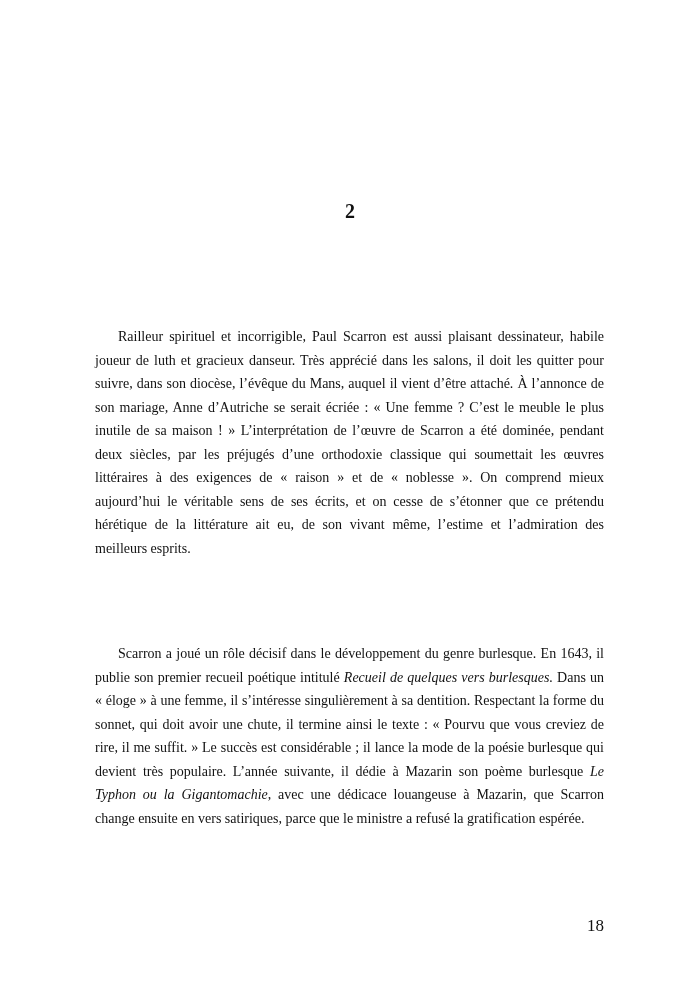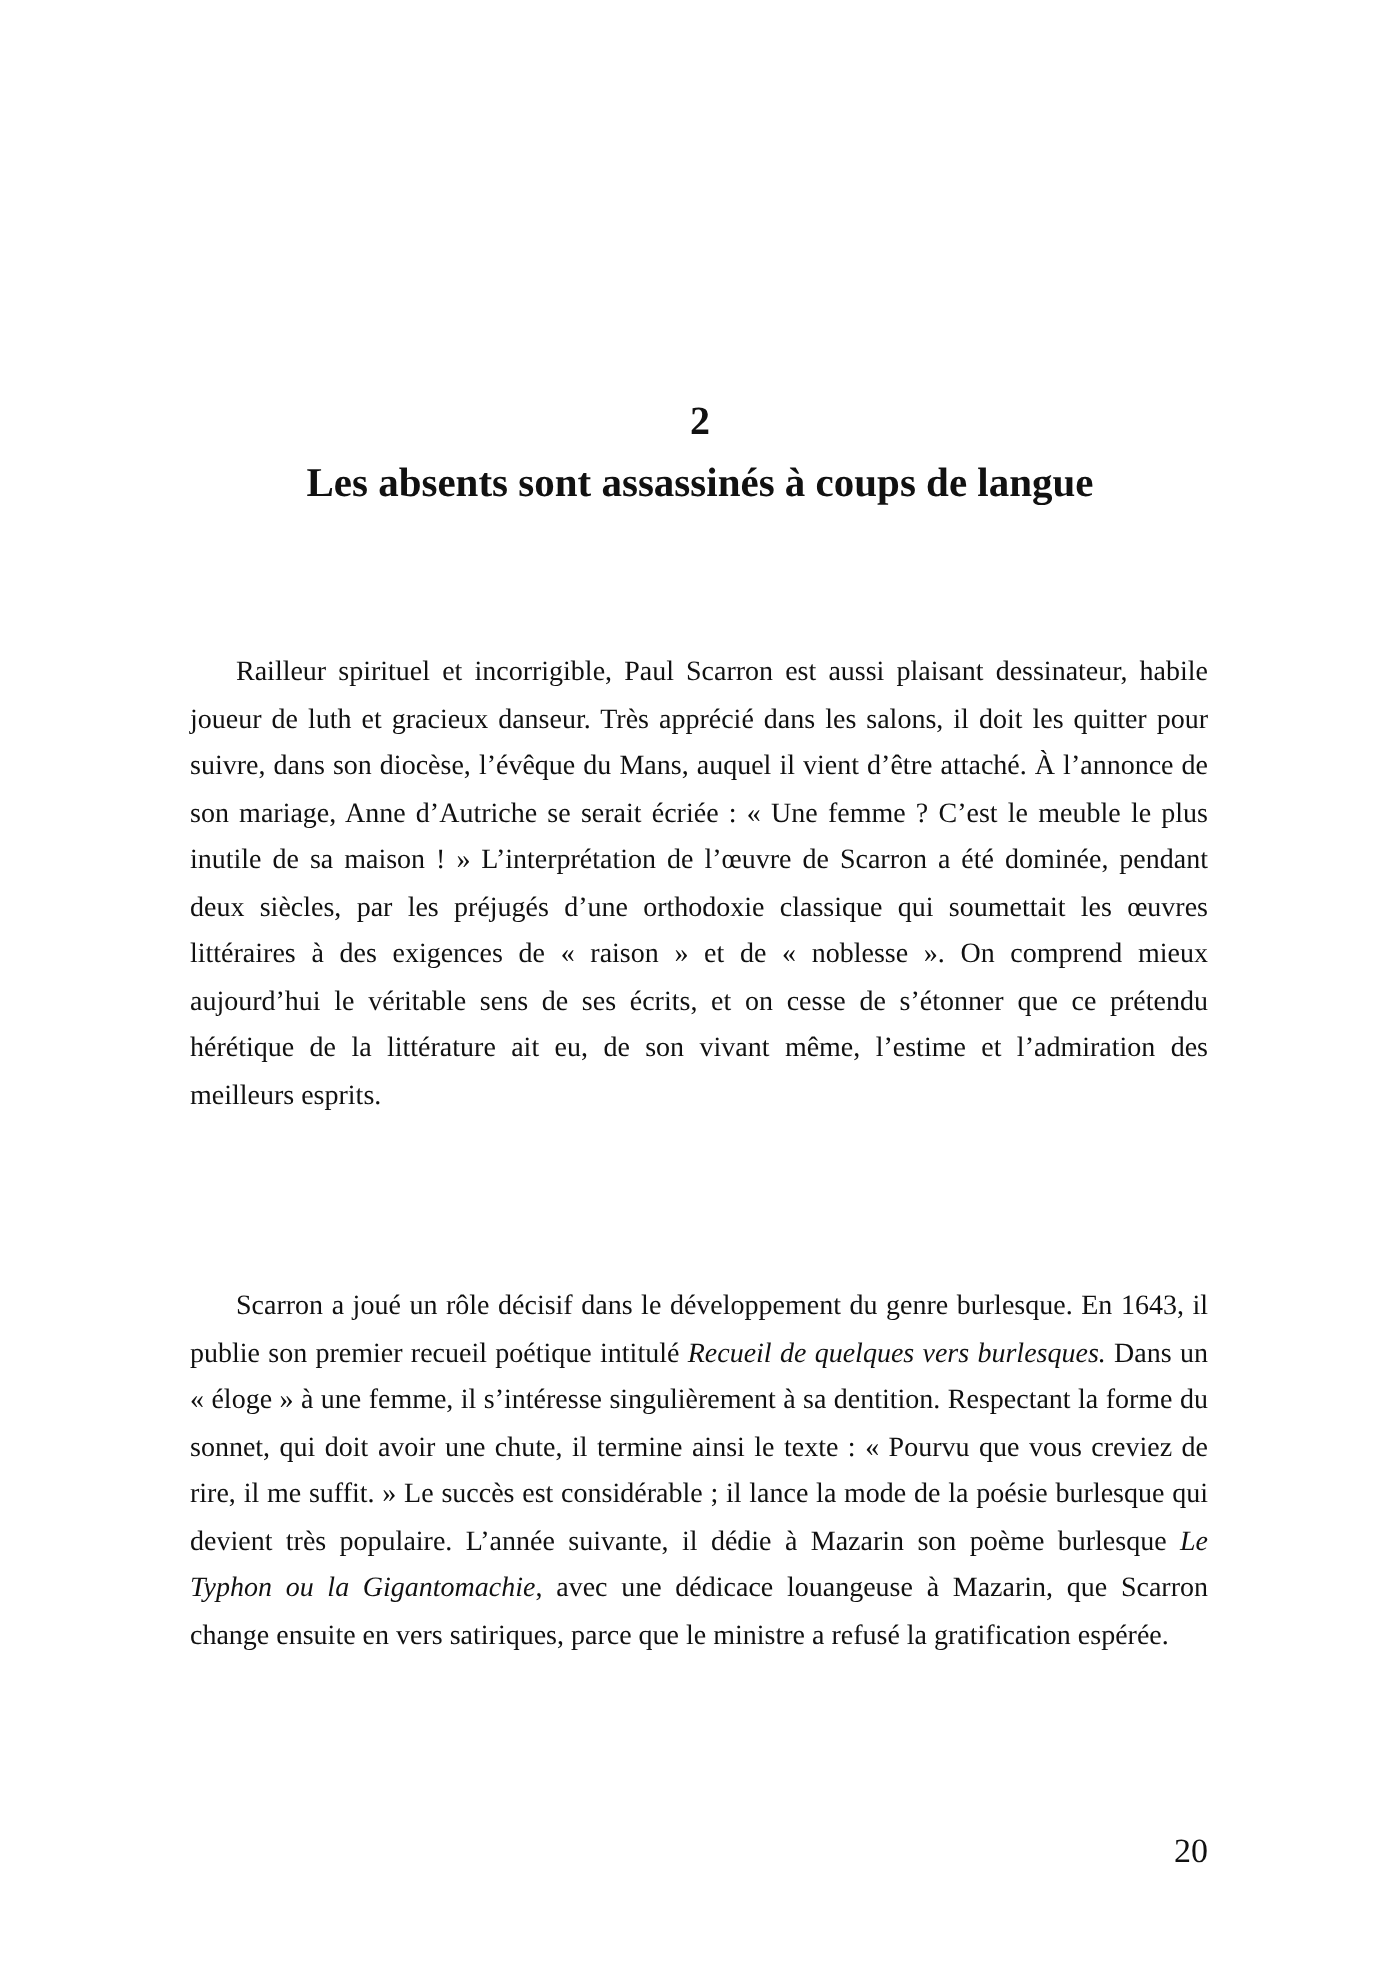--- a/index.html
+++ b/index.html
@@ -65,26 +65,25 @@
       text-align: right;
       font-size: 17px;
       line-height: 22px;
     }
   </style>
 </head>
 <body>
 
 <div class="page">
   <div class="chapter-number">2</div>
-  <div class="chapter-title">Les absents sont assassinés à coups de langue</div>
 
   <div class="body-text" id="para-1">
     <p>
       <span>Railleur spirituel et incorrigible, Paul Scarron est aussi plaisant dessinateur, habile joueur de luth et gracieux danseur. Très apprécié dans les salons, il doit les quitter pour suivre, dans son diocèse, l’évêque du Mans, auquel il vient d’être attaché. À l’annonce de son mariage, Anne d’Autriche se serait écriée : « Une femme ? C’est le meuble le plus inutile de sa maison ! » L’interprétation de l’œuvre de Scarron a été dominée, pendant deux siècles, par les préjugés d’une orthodoxie classique qui soumettait les œuvres littéraires à des exigences de « raison » et de « noblesse ». On comprend mieux aujourd’hui le véritable sens de ses écrits, et on cesse de s’étonner que ce prétendu hérétique de la littérature ait eu, de son vivant même, l’estime et l’admiration des meilleurs esprits.</span>
     </p>
   </div>
 
   <div class="body-text" id="para-2">
     <p><span>Scarron a joué un rôle décisif dans le développement du genre burlesque. En 1643, il publie son premier recueil poétique intitulé </span><span class="it">Recueil de quelques vers burlesques.</span><span> Dans un « éloge » à une femme, il s’intéresse singulièrement à sa dentition. Respectant la forme du sonnet, qui doit avoir une chute, il termine ainsi le texte : « Pourvu que vous creviez de rire, il me suffit. » Le succès est considérable ; il lance la mode de la poésie burlesque qui devient très populaire. L’année suivante, il dédie à Mazarin son poème burlesque </span><span class="it">Le Typhon ou la Gigantomachie</span><span>, avec une dédicace louangeuse à Mazarin, que Scarron change ensuite en vers satiriques, parce que le ministre a refusé la gratification espérée.</span></p>
   </div>
 
-  <div class="page-number">20</div>
+  <div class="page-number">18</div>
 </div>
 
 </body></html>

